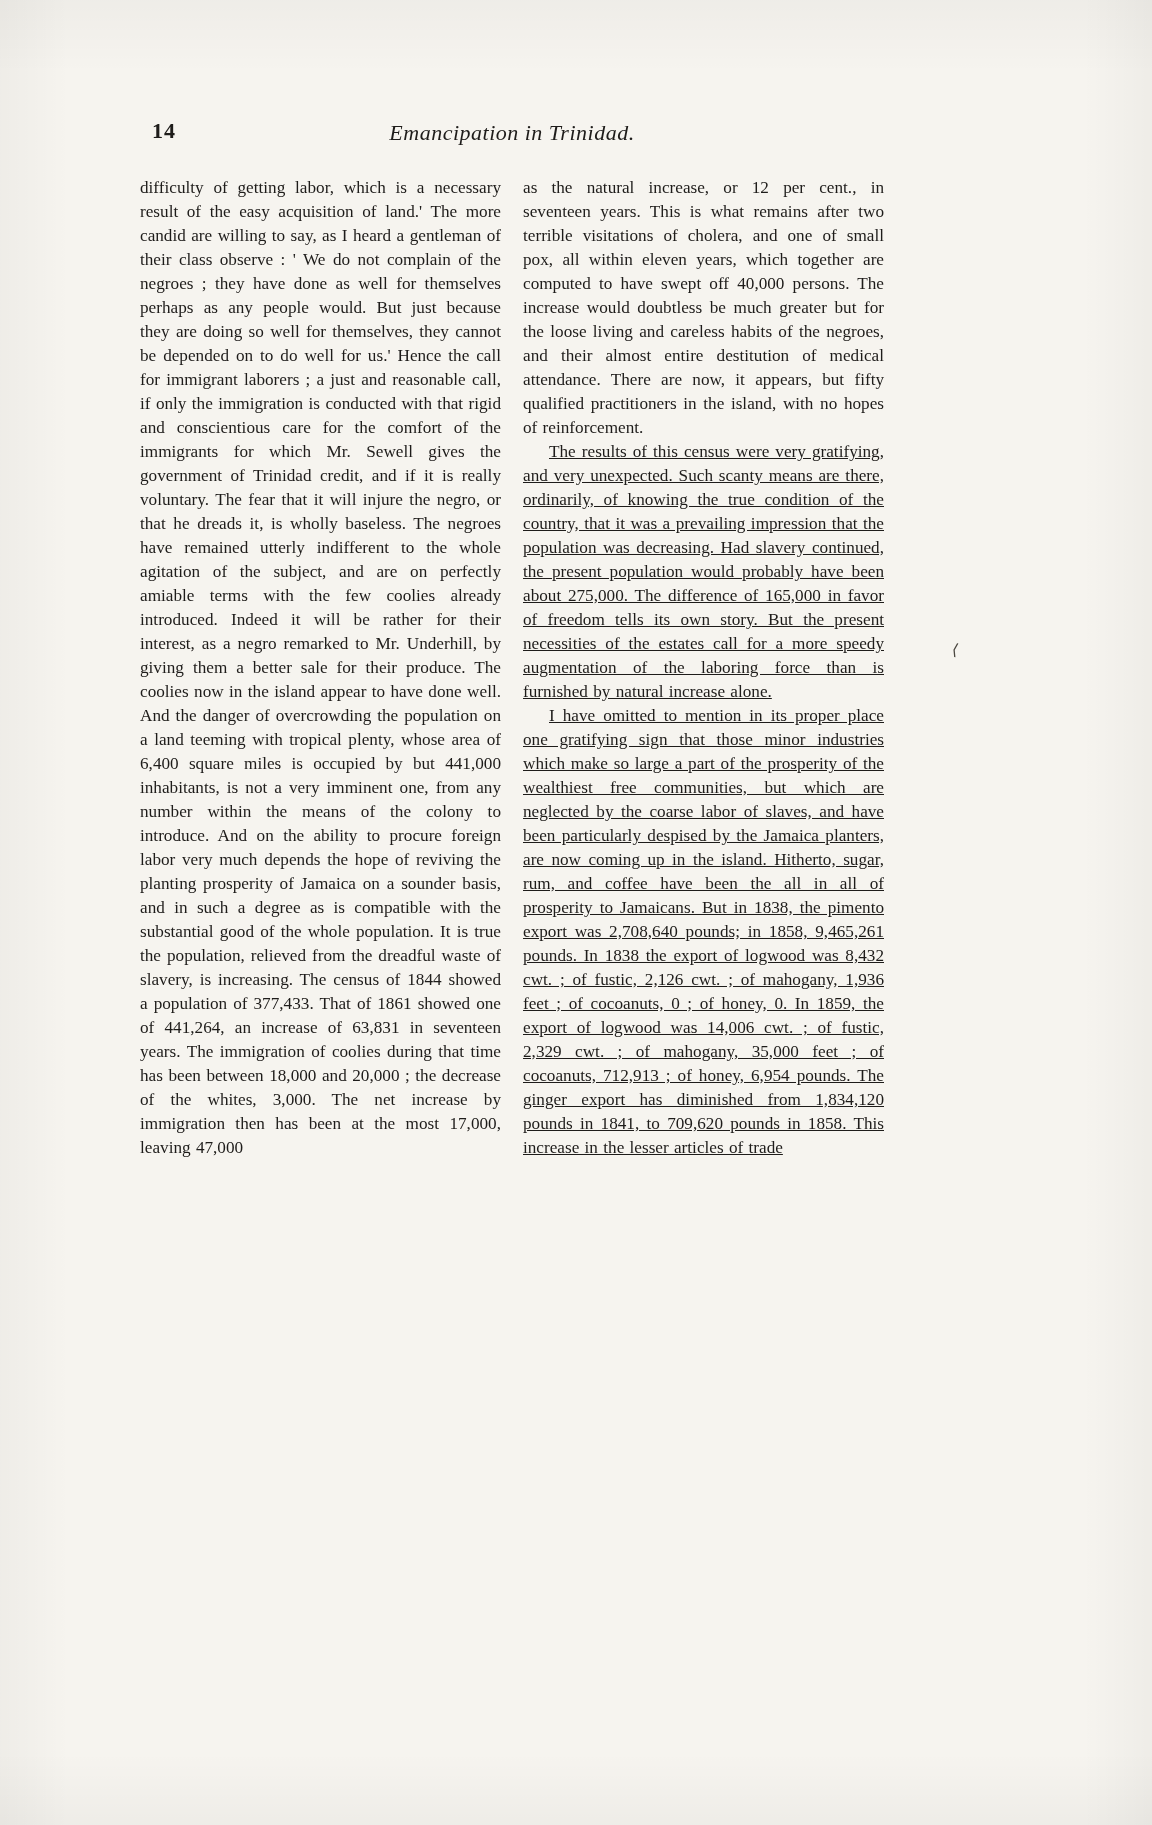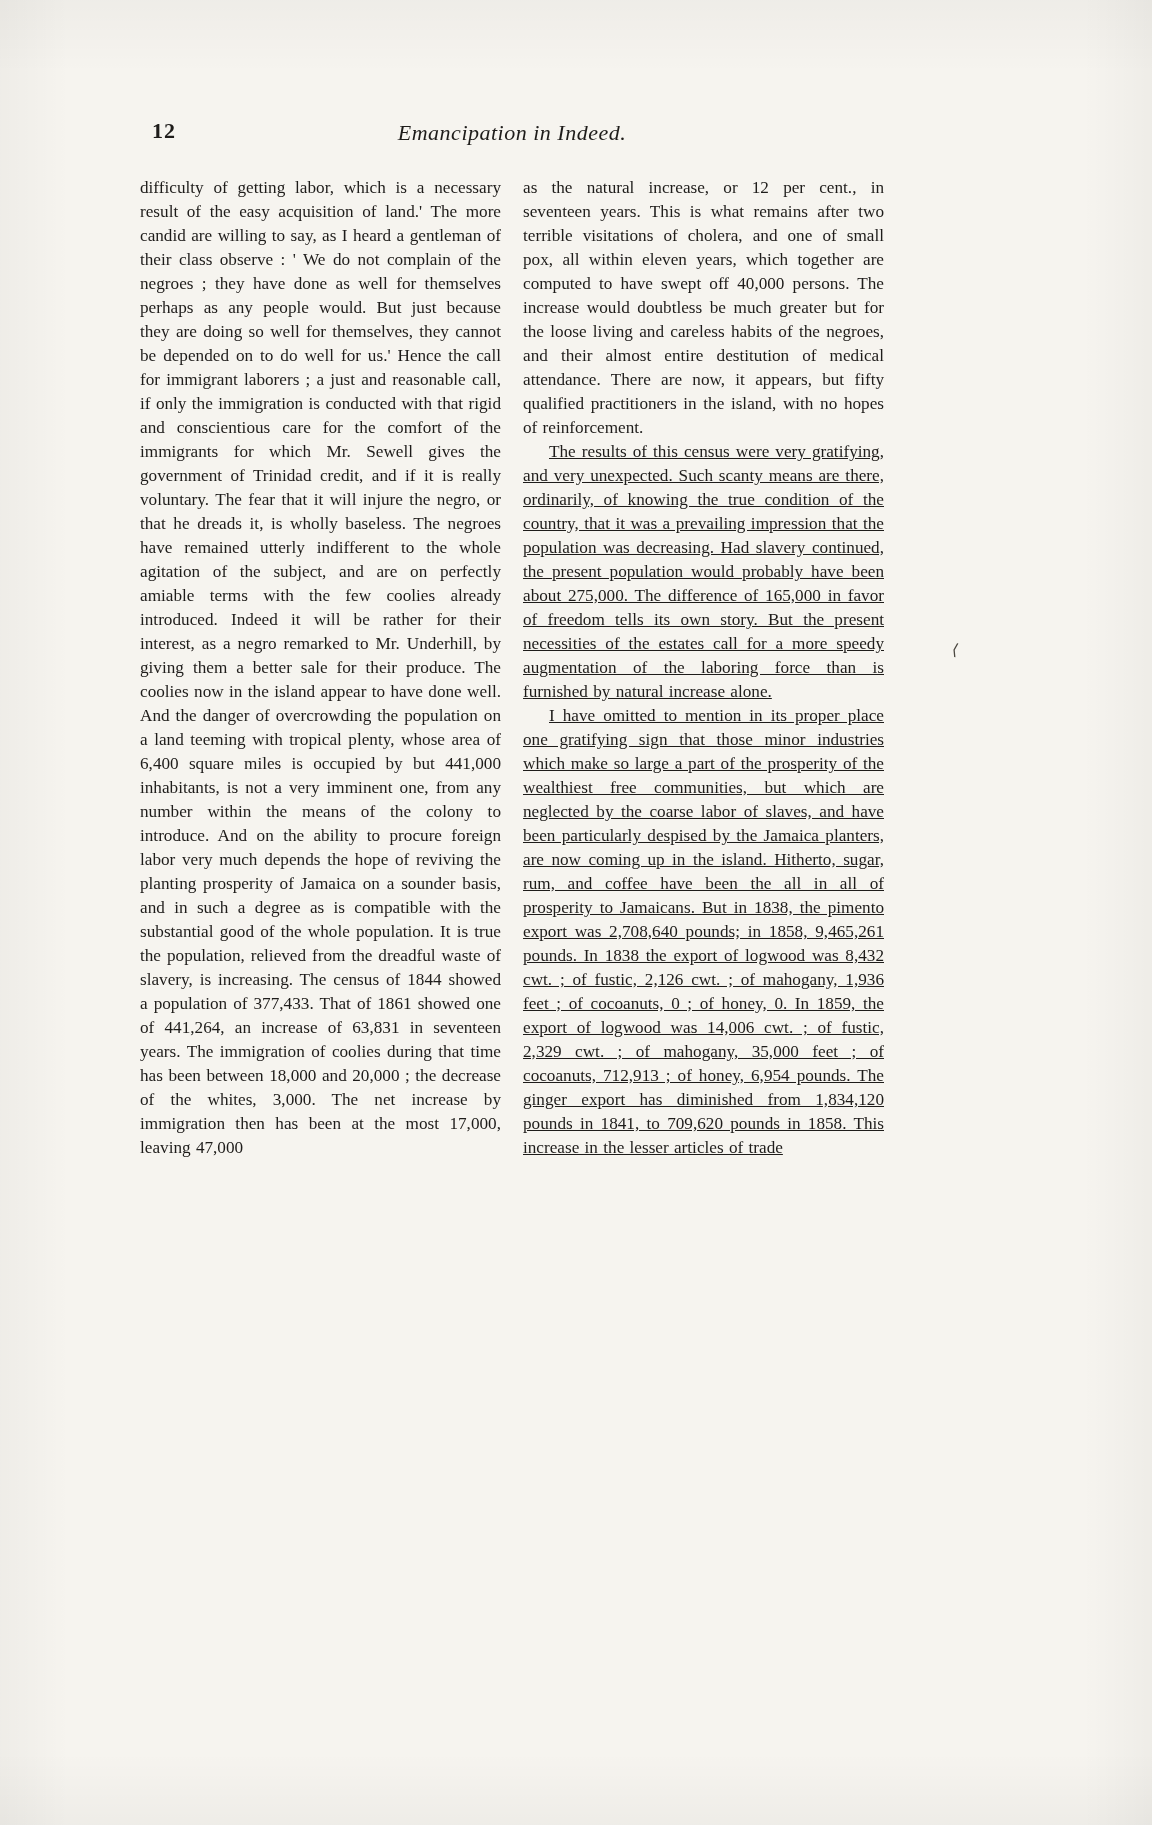--- a/index.html
+++ b/index.html
@@ -82,22 +82,22 @@
   }
 </style>
 </head>
 <body>
 
 <div class="scan-vignette"></div>
 
 <div class="page-content">
 
   <div class="page-header">
-    <span class="page-number">12</span>
-    <span class="running-title">Emancipation in Indeed.</span>
+    <span class="page-number">14</span>
+    <span class="running-title">Emancipation in Trinidad.</span>
   </div>
 
   <div class="columns">
 
     <div class="column">
       <p>difficulty of getting labor, which is a necessary result of the easy acquisition of land.'  The more candid are willing to say, as I heard a gentleman of their class observe : ' We do not complain of the negroes ; they have done as well for themselves perhaps as any people would.  But just because they are doing so well for themselves, they cannot be depended on to do well for us.' Hence the call for immigrant laborers ; a just and reasonable call, if only the immigration is conducted with that rigid and conscientious care for the comfort of the immigrants for which Mr. Sewell gives the government of Trinidad credit, and if it is really voluntary.  The fear that it will injure the negro, or that he dreads it, is wholly baseless.  The negroes have remained utterly indifferent to the whole agitation of the subject, and are on perfectly amiable terms with the few coolies already introduced.  Indeed it will be rather for their interest, as a negro remarked to Mr. Underhill, by giving them a better sale for their produce. The coolies now in the island appear to have done well.  And the danger of overcrowding the population on a land teeming with tropical plenty, whose area of 6,400 square miles is occupied by but 441,000 inhabitants, is not a very imminent one, from any number within the means of the colony to introduce.  And on the ability to procure foreign labor very much depends the hope of reviving the planting prosperity of Jamaica on a sounder basis, and in such a degree as is compatible with the substantial good of the whole population.  It is true the population, relieved from the dreadful waste of slavery, is increasing.  The census of 1844 showed a population of 377,433.  That of 1861 showed one of 441,264, an increase of 63,831 in seventeen years.  The immigration of coolies during that time has been between 18,000 and 20,000 ; the decrease of the whites, 3,000.  The net increase by immigration then has been at the most 17,000, leaving 47,000</p>
     </div>
 
     <div class="column">
       <p>as the natural increase, or 12 per cent., in seventeen years.  This is what remains after two terrible visitations of cholera, and one of small pox, all within eleven years, which together are computed to have swept off 40,000 persons. The increase would doubtless be much greater but for the loose living and careless habits of the negroes, and their almost entire destitution of medical attendance.  There are now, it appears, but fifty qualified practitioners in the island, with no hopes of reinforcement.</p>

